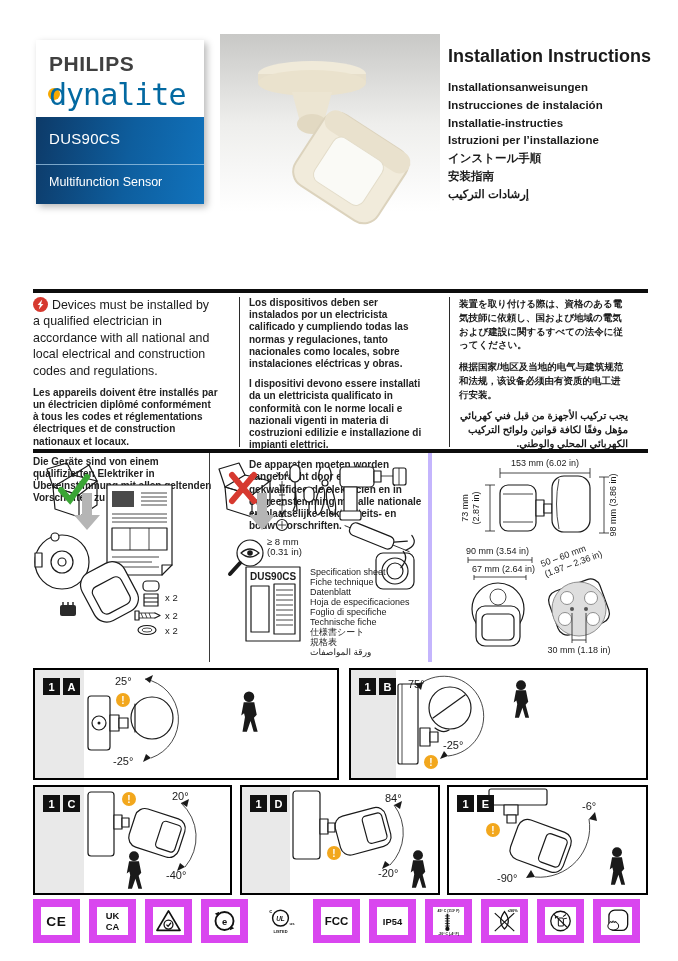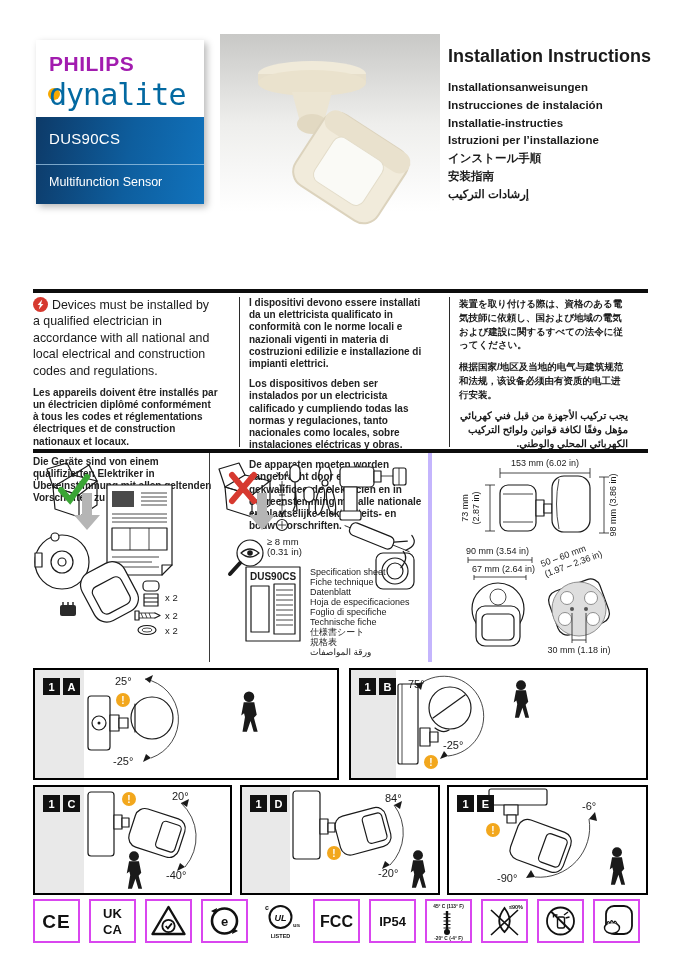--- a/index.html
+++ b/index.html
@@ -4,21 +4,21 @@
 <style>
   * { margin:0; padding:0; box-sizing:border-box; }
   body { background:#fff; font-family:"Liberation Sans", sans-serif; color:#1a1a1a; }
   .page { position:relative; width:678px; height:961px; background:#fff; overflow:hidden; }
 
   
   .logo-block { position:absolute; left:36px; top:40px; width:168px; height:164px;
     box-shadow:3px 3px 7px rgba(0,0,0,.28); }
   .logo-white { position:relative; height:77px; background:#fff; border-bottom-right-radius:26px;
     padding:12px 0 0 13px; z-index:2; }
-  .philips { color:#a21caf; font-weight:bold; font-size:21px; letter-spacing:.5px; }
+  .philips { color:#404040; font-weight:bold; font-size:21px; letter-spacing:.5px; }
   .dynalite-wrap { position:relative; margin-top:1px; }
   .dyn-dot { position:absolute; left:-1px; top:11px; width:12px; height:12px; border-radius:50%;
     background:#f6a800; }
   .dynalite { position:relative; font-family:"DejaVu Sans Mono", monospace; font-size:30px;
     color:#0369a1; letter-spacing:-1px; }
   .logo-blue { position:absolute; left:0; top:77px; right:0; bottom:0;
     background:linear-gradient(100deg,#0d3a68 0%,#0e5e9e 55%,#1173bd 100%); color:#fff; }
   .logo-model { font-size:15px; padding:13px 0 0 13px; letter-spacing:.3px; }
   .logo-div { position:absolute; left:0; right:0; top:47px; height:1px; background:rgba(160,200,230,.75); }
   .logo-product { position:absolute; left:13px; top:58px; font-size:12.5px; }
@@ -55,21 +55,21 @@
   
   .panel { position:absolute; border:2px solid #000; background:#fff; }
   .panel .gray { position:absolute; left:0; top:0; bottom:0; background:#e9e9e9; }
   .panel svg.scene { position:absolute; left:0; top:0; }
   .badge { position:absolute; top:8px; left:8px; display:flex; gap:3px; z-index:3; }
   .badge span { width:17px; height:17px; background:#111; color:#fff; font-size:11px;
     font-weight:bold; display:flex; align-items:center; justify-content:center; }
 
   
   .certs { position:absolute; left:33px; top:899px; display:flex; gap:9px; }
-  .cert { width:47px; height:44px; border:2px solid #d946ef; background:#fff; display:flex;
+  .cert { width:47px; height:44px; border:8px solid #d946ef; background:#fff; display:flex;
     align-items:center; justify-content:center; }
   .cert.nob { border-color:transparent;text-align:right; }
 
   
   .ln { fill:none; stroke:#1a1a1a; stroke-width:1.2; stroke-linejoin:round; stroke-linecap:round; }
   .fw { fill:#fff; stroke:#1a1a1a; stroke-width:1.2; stroke-linejoin:round; }
   .dim { stroke:#1a1a1a; stroke-width:.8; fill:none; }
   text.dimtxt { font-size:9px; fill:#1a1a1a; }
   text.angletxt { font-size:11px; fill:#1a1a1a; }
   text.qty { font-size:9.5px; fill:#1a1a1a; }
@@ -140,22 +140,22 @@
       <p class="t-big">
         <svg class="bolt" width="15" height="15" viewBox="0 0 16 16">
           <circle cx="8" cy="8" r="8" fill="#d6392f"></circle>
           <path d="M9.8,2.6 L4.9,8.6 H7.4 L6.2,13.4 L11.1,7.4 H8.6 Z" fill="#fff"></path>
         </svg><span>Devices must be installed by a qualified electrician in accordance with all national and local electrical and construction codes and regulations.</span>
       </p>
       <p class="t-sm">Les appareils doivent être installés par un électricien diplômé conformément à tous les codes et réglementations électriques et de construction nationaux et locaux.</p>
       <p class="t-sm">Die Geräte sind von einem qualifizierten Elektriker in Übereinstimmung mit allen geltenden Vorschriften zu installieren.</p>
     </div>
     <div class="warn-col w2">
+      <p class="t-sm">Los dispositivos deben ser instalados por un electricista calificado y cumpliendo todas las normas y regulaciones, tanto nacionales como locales, sobre instalaciones eléctricas y obras.</p>
       <p class="t-sm">I dispositivi devono essere installati da un elettricista qualificato in conformità con le norme locali e nazionali vigenti in materia di costruzioni edilizie e installazione di impianti elettrici.</p>
-      <p class="t-sm">Los dispositivos deben ser instalados por un electricista calificado y cumpliendo todas las normas y regulaciones, tanto nacionales como locales, sobre instalaciones eléctricas y obras.</p>
       <p class="t-sm">De apparaten moeten worden aangebracht door een gekwalificeerde elektricien en in overeenstemming met alle nationale en plaatselijke elektriciteits- en bouwvoorschriften.</p>
     </div>
     <div class="warn-col w3">
       <p class="t-cjk">装置を取り付ける際は、資格のある電気技師に依頼し、国および地域の電気および建設に関するすべての法令に従ってください。</p>
       <p class="t-cjk">根据国家/地区及当地的电气与建筑规范和法规，该设备必须由有资质的电工进行安装。</p>
       <p class="t-ar">يجب تركيب الأجهزة من قبل فني كهربائي مؤهل وفقًا لكافة قوانين ولوائح التركيب الكهربائي المحلي والوطني.</p>
     </div>
   </div>
 
   <div class="bar" style="top:449px"></div>

